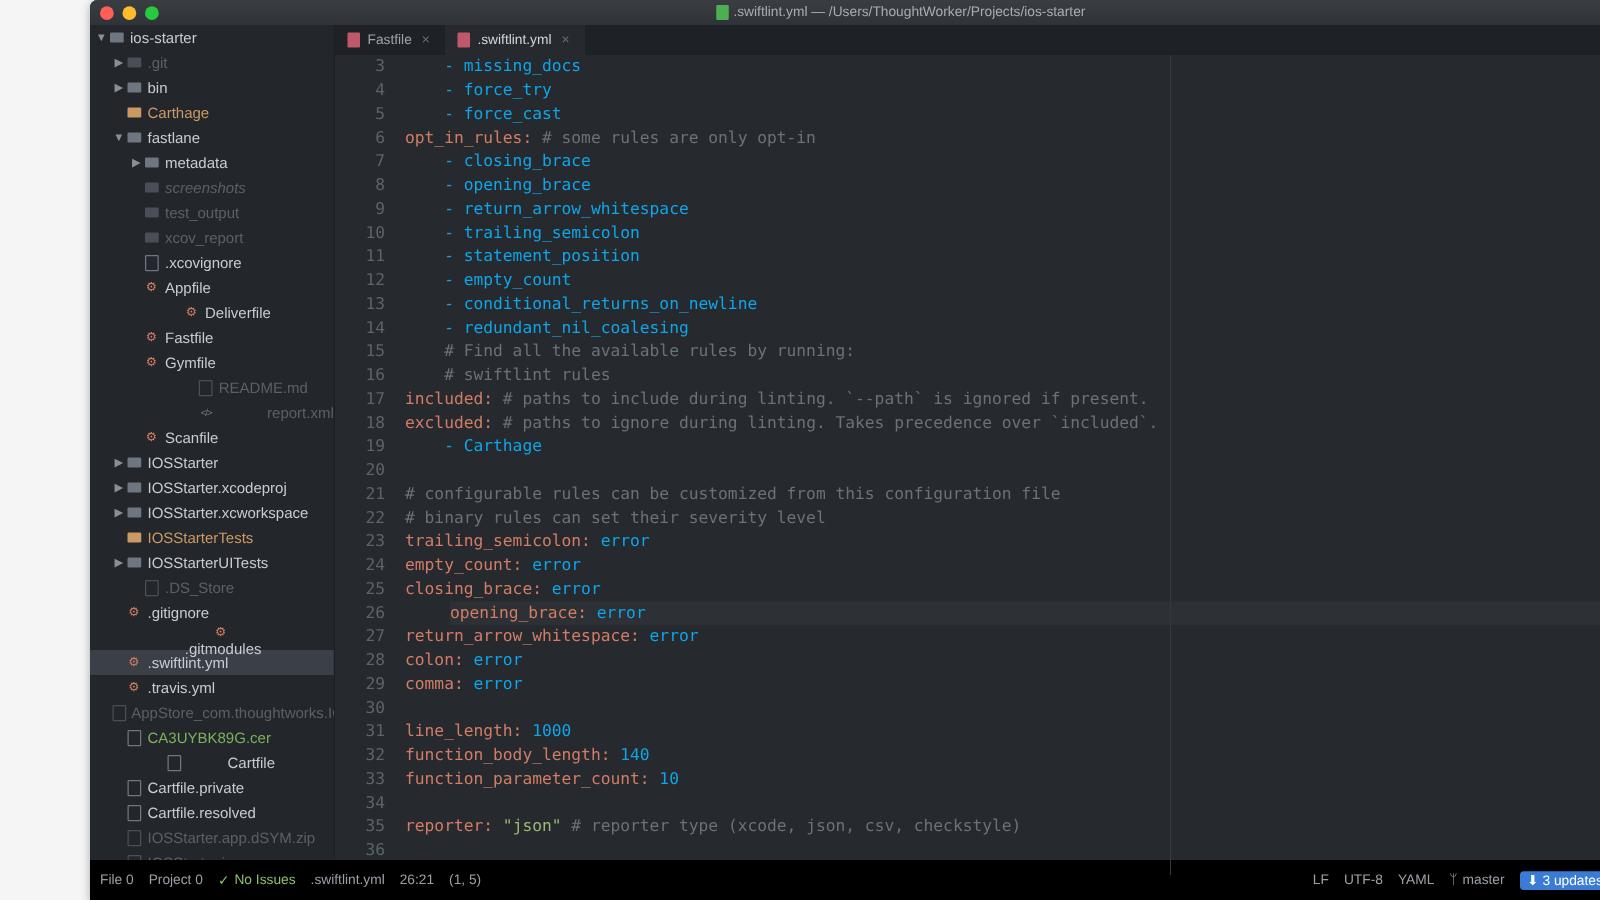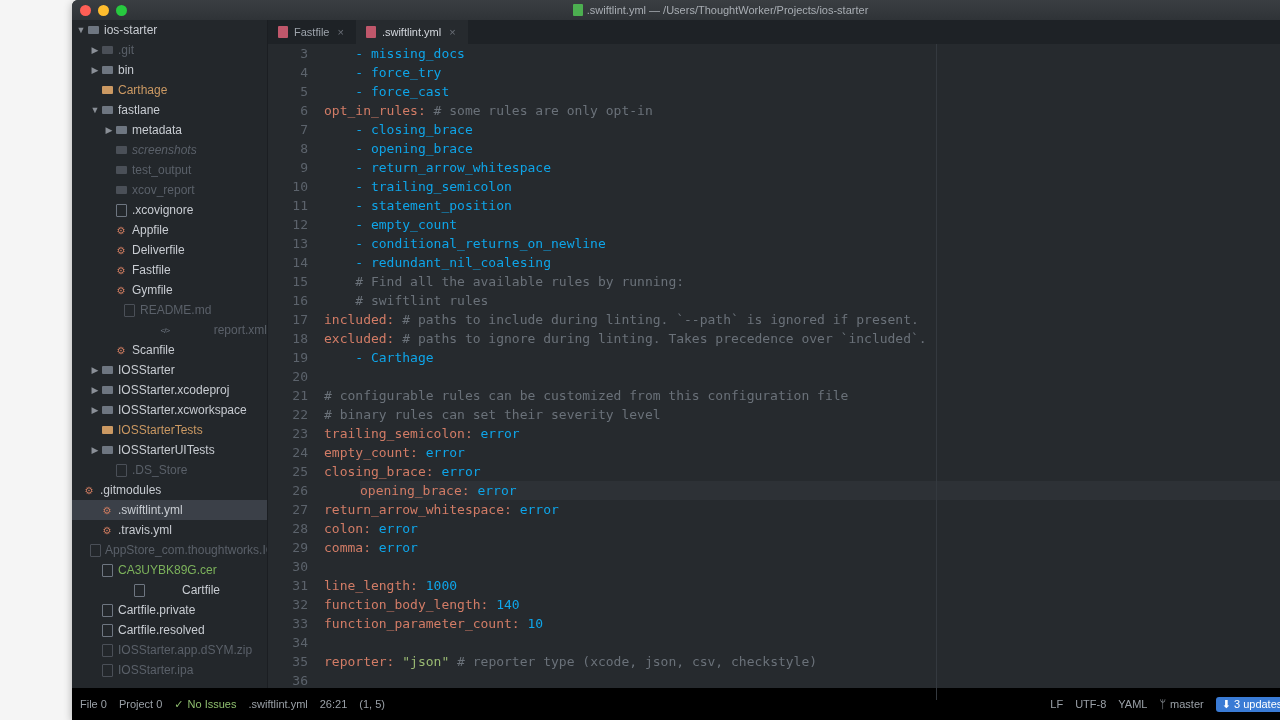--- a/index.html
+++ b/index.html
@@ -268,36 +268,36 @@
         <div class="tree-item" style="padding-left: 32px;">
           <span class="chev"></span>
           <span class="icon file"></span>
           <span>.xcovignore</span>
         </div>
         <div class="tree-item" style="padding-left: 32px;">
           <span class="chev"></span>
           <span class="icon gear"></span>
           <span>Appfile</span>
         </div>
-        <div class="tree-item" style="padding-left: 32px;">
+        <div class="tree-item" style="padding-left: 32px; margin-left: 32px;">
           <span class="chev"></span>
           <span class="icon gear"></span>
           <span>Deliverfile</span>
         </div>
         <div class="tree-item" style="padding-left: 32px;">
           <span class="chev"></span>
           <span class="icon gear"></span>
           <span>Fastfile</span>
         </div>
         <div class="tree-item" style="padding-left: 32px;">
           <span class="chev"></span>
           <span class="icon gear"></span>
           <span>Gymfile</span>
         </div>
-        <div class="tree-item dim" style="padding-left: 40px;">
+        <div class="tree-item dim" style="padding-left: 40px; margin-left: 35px;">
           <span class="chev"></span>
           <span class="icon file dim"></span>
           <span>README.md</span>
         </div>
         <div class="tree-item dim" style="padding-left: 32px;">
           <span class="chev"></span>
           <span class="icon code"></span>
           <span>report.xml</span>
         </div>
         <div class="tree-item" style="padding-left: 32px;">
@@ -328,21 +328,26 @@
         <div class="tree-item" style="padding-left: 18px;">
           <span class="chev">▶</span>
           <span class="icon folder"></span>
           <span>IOSStarterUITests</span>
         </div>
         <div class="tree-item dim" style="padding-left: 32px;">
           <span class="chev"></span>
           <span class="icon file dim"></span>
           <span>.DS_Store</span>
         </div>
-        <div class="tree-item" style="">
+        <div class="tree-item" style="padding-left: 18px;">
+          <span class="chev"></span>
+          <span class="icon gear"></span>
+          <span>.gitignore</span>
+        </div>
+        <div class="tree-item" style="padding-left: 18px; flex-direction: column;">
           <span class="chev"></span>
           <span class="icon gear"></span>
           <span>.gitmodules</span>
         </div>
         <div class="tree-item selected" style="padding-left: 18px;">
           <span class="chev"></span>
           <span class="icon gear"></span>
           <span>.swiftlint.yml</span>
         </div>
         <div class="tree-item" style="padding-left: 18px;">

